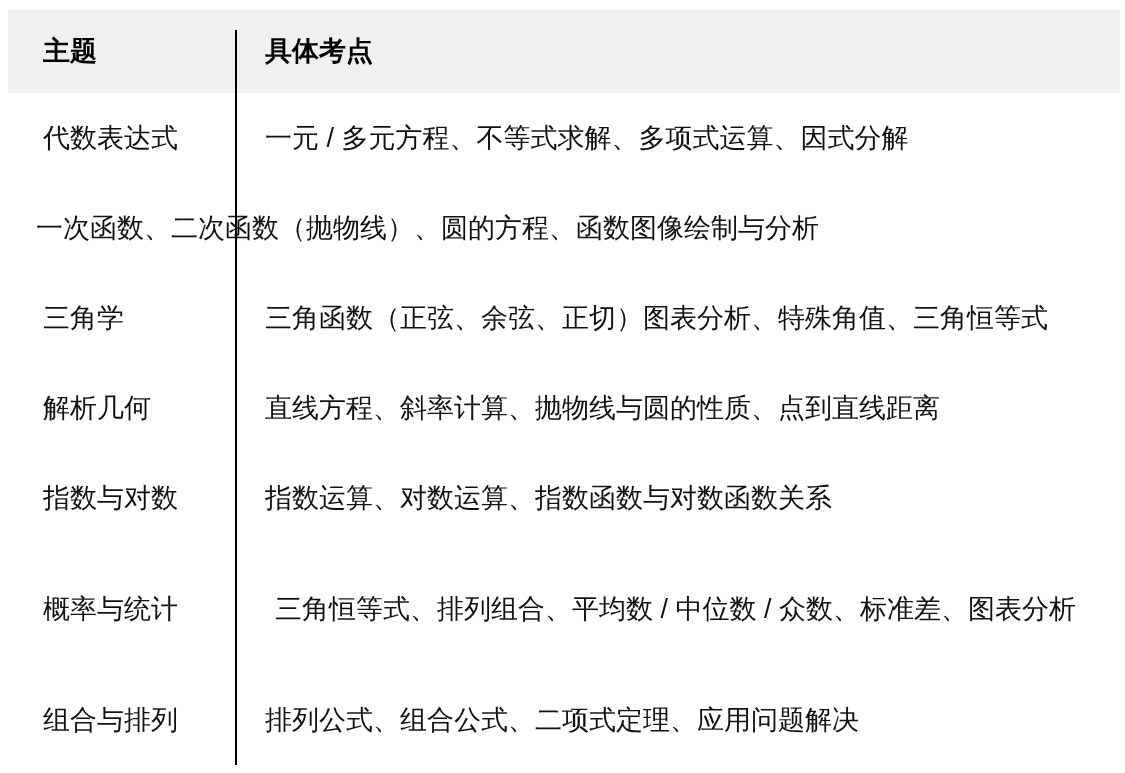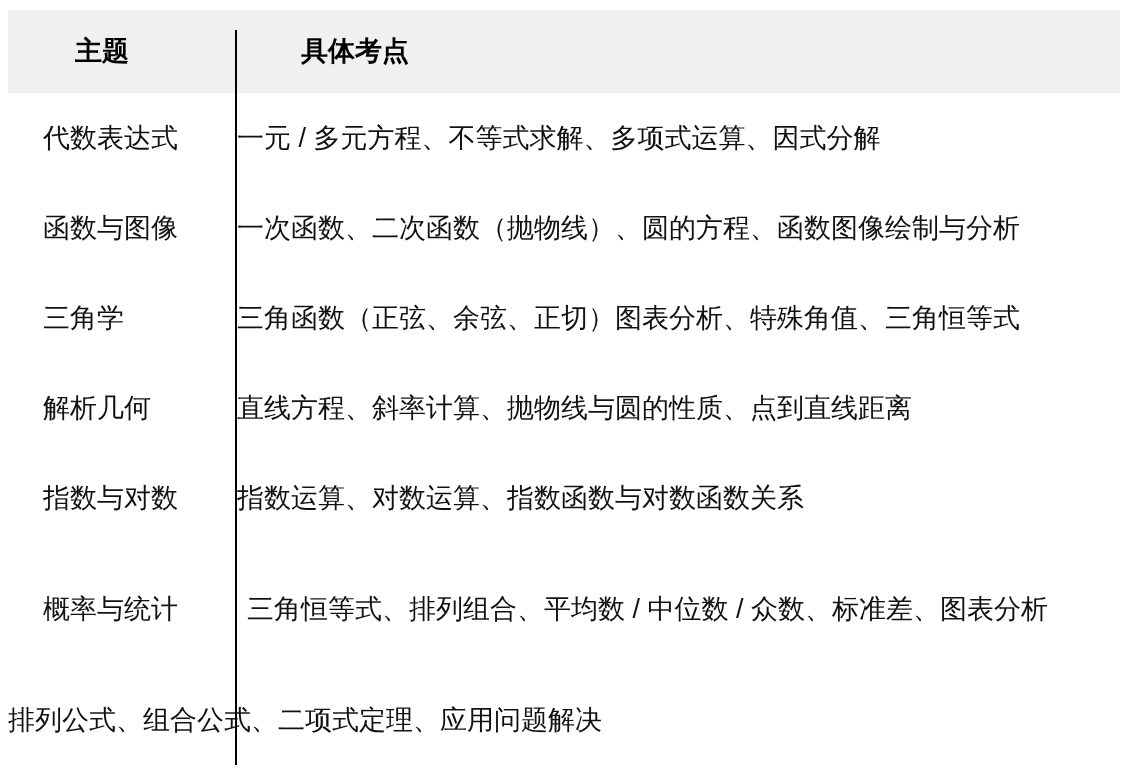--- a/index.html
+++ b/index.html
@@ -33,21 +33,20 @@
     display: flex;
     align-items: stretch;
   }
   .header-row {
     background: #f0f0f0;
     height: 83px;
   }
   .header-row .cell {
     font-weight: bold;
     color: #000000;
-    margin-left: 32px;
   }
   .body-row {
     min-height: 90px;
   }
   .body-row.tall {
     min-height: 132px;
     gap: 10px;
   }
   .cell {
     display: flex;
@@ -58,41 +57,41 @@
     color: #111111;
   }
   .cell-topic {
     width: 229px;
     padding-left: 35px;
     padding-right: 10px;
     flex-shrink: 0;
   }
   .cell-points {
     flex: 1;
+    padding-left: 28px;
     padding-right: 40px;
   }
 </style>
 </head>
 <body>
 
 <div class="page">
   <div class="table-wrap">
 
     <div class="row header-row">
       <div class="cell cell-topic">主题</div>
       <div class="cell cell-points">具体考点</div>
     </div>
 
     <div class="row body-row">
       <div class="cell cell-topic">代数表达式</div>
       <div class="cell cell-points">一元 / 多元方程、不等式求解、多项式运算、因式分解</div>
     </div>
 
     <div class="row body-row">
-      <div class="cell cell-topic">函数与图像</div>
       <div class="cell cell-points">一次函数、二次函数（抛物线）、圆的方程、函数图像绘制与分析</div>
     </div>
 
     <div class="row body-row">
       <div class="cell cell-topic">三角学</div>
       <div class="cell cell-points">三角函数（正弦、余弦、正切）图表分析、特殊角值、三角恒等式</div>
     </div>
 
     <div class="row body-row">
       <div class="cell cell-topic">解析几何</div>
@@ -103,18 +102,19 @@
       <div class="cell cell-topic">指数与对数</div>
       <div class="cell cell-points">指数运算、对数运算、指数函数与对数函数关系</div>
     </div>
 
     <div class="row body-row tall">
       <div class="cell cell-topic">概率与统计</div>
       <div class="cell cell-points">三角恒等式、排列组合、平均数 / 中位数 / 众数、标准差、图表分析</div>
     </div>
 
     <div class="row body-row">
+      <div class="cell cell-topic">组合与排列</div>
       <div class="cell cell-points">排列公式、组合公式、二项式定理、应用问题解决</div>
     </div>
 
     <div class="divider"></div>
   </div>
 </div>
 
 </body></html>

